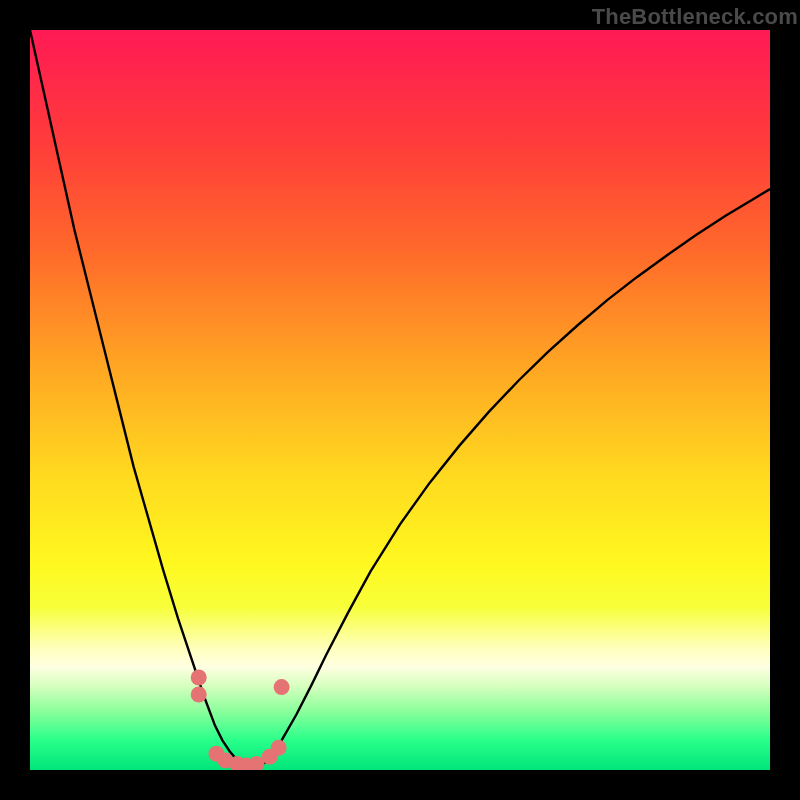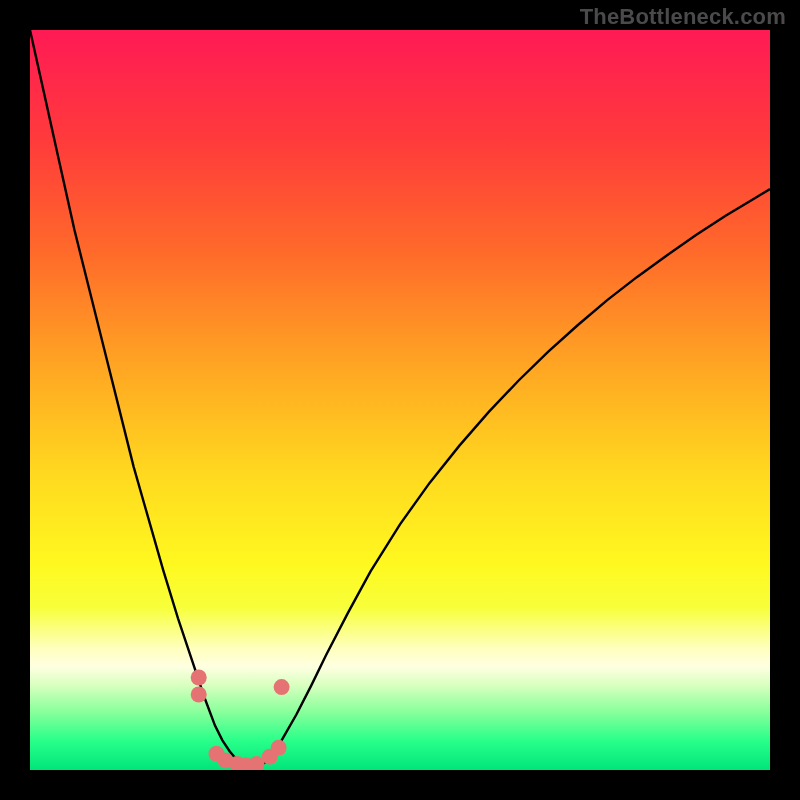--- a/index.html
+++ b/index.html
@@ -13,21 +13,21 @@
   }
   .frame {
     position: absolute;
     left: 0; top: 0;
     width: 800px; height: 800px;
     background: #000;
   }
   .watermark {
     position: absolute;
     top: 4px;
-    right: 14px;
+    right: 2px;
     font-size: 22px;
     font-weight: 600;
     color: #4a4a4a;
     letter-spacing: 0.2px;
     z-index: 50;
   }
   .plot-wrap {
     position: absolute;
     left: 30px;
     top: 30px;

